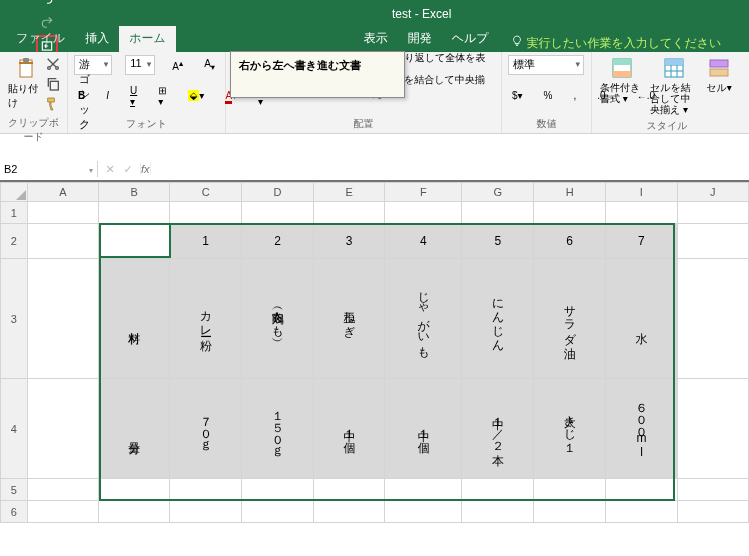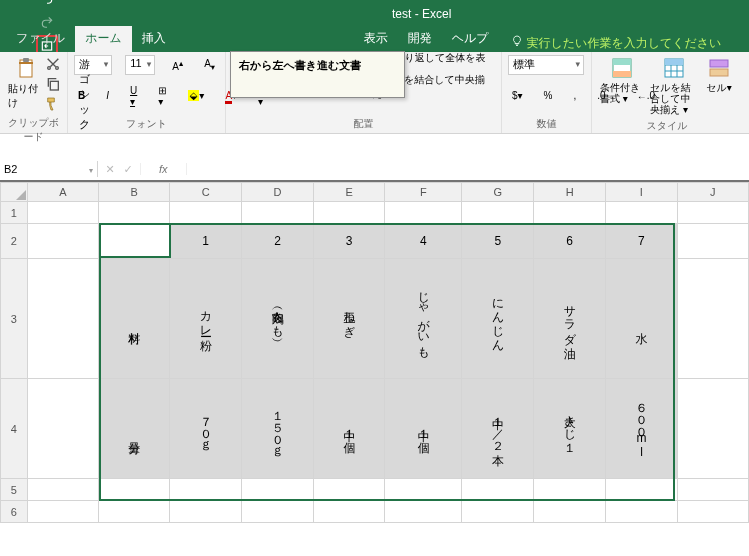--- a/index.html
+++ b/index.html
@@ -26,21 +26,21 @@
 .font-combo { font-size: 11px; border: 1px solid #ccc; background: #fff; padding: 1px 16px 1px 4px; height: 20px; position: relative; }
 .font-combo::after { content: "▾"; position: absolute; right: 3px; color: #666; font-size: 9px; top: 3px; }
 .tooltip { position: absolute; left: 230px; top: -1px; background: #f9f9ef; border: 1px solid #8b8b8b; padding: 6px 8px; width: 175px; font-size: 11px; z-index: 50; box-shadow: 2px 2px 4px rgba(0,0,0,.2); }
 .tooltip .tt-title { font-weight: bold; margin-bottom: 18px; }
 .tooltip .tt-body { color: #555; line-height: 1.3; }
 .namebox-row { display: flex; align-items: center; height: 24px; border-bottom: 2px solid #737373; background: #fff; margin-top: 24px; }
 .namebox { width: 98px; border-right: 1px solid #d4d4d4; padding: 2px 4px; font-size: 11px; position: relative; }
 .namebox::after { content: "▾"; position: absolute; right: 4px; color: #999; font-size: 8px; top: 5px; }
 .fx-btns { display: flex; align-items: center; gap: 2px; padding: 0 4px; color: #bbb; }
 .fx-btns span { width: 16px; text-align: center; }
-.fx-label { font-style: italic; color: #777; padding: 0 18px; border-left: 1px solid #eee; border-right: 1px solid #eee; }
+.fx-label { font-style: italic; color: #777; padding: 0 0; border-left: 1px solid #eee; border-right: 1px solid #eee; }
 .fbar { flex: 1; padding: 2px 6px; }
 .grid-area { position: relative; overflow: hidden; }
 .grid { border-collapse: collapse; table-layout: fixed; }
 .grid th, .grid td { border: 1px solid #d4d4d4; font-weight: normal; }
 .grid .corner { width: 27px; height: 19px; background: #f0f0f0; position: relative; }
 .grid .corner::after { content: ""; position: absolute; right: 1px; bottom: 1px; border-left: 10px solid transparent; border-bottom: 10px solid #b2b2b2; }
 .grid th.col { background: #f0f0f0; height: 19px; font-size: 11px; color: #555; text-align: center; width: 72px; }
 .grid th.row { background: #f0f0f0; width: 27px; font-size: 11px; color: #555; text-align: center; }
 .grid td.cell { background: #fff; height: 22px; text-align: center; font-size: 12px; padding: 2px; }
 .selection-border { position: absolute; border: 2px solid #217346; pointer-events: none; }
@@ -87,22 +87,22 @@
           <path d="M14 12h-6m0 0l3-3m-3 3l3 3"></path>
         </svg>
       </span>
     <span class="qat-btn" style="font-size:8px;color:#fff">▾</span>
   </div>
   <div class="title-center">test  -  Excel</div>
 </div>
 
 <div class="ribbon-tabs">
   <div class="tab file">ファイル</div>
+  <div class="tab">挿入</div>
   <div class="tab active">ホーム</div>
-  <div class="tab">挿入</div>
   <div style="width:178px"></div>
   <div class="tab">表示</div>
   <div class="tab">開発</div>
   <div class="tab">ヘルプ</div>
   <div class="search-hint">
     <svg width="12" height="12" viewBox="0 0 24 24" fill="none" stroke="#d5eedd" stroke-width="2">
         <path d="M9 18h6m-5 3h4M12 2a7 7 0 0 0-4 12.7V17h8v-2.3A7 7 0 0 0 12 2z"></path>
       </svg>
     <span>実行したい作業を入力してください</span>
   </div>

